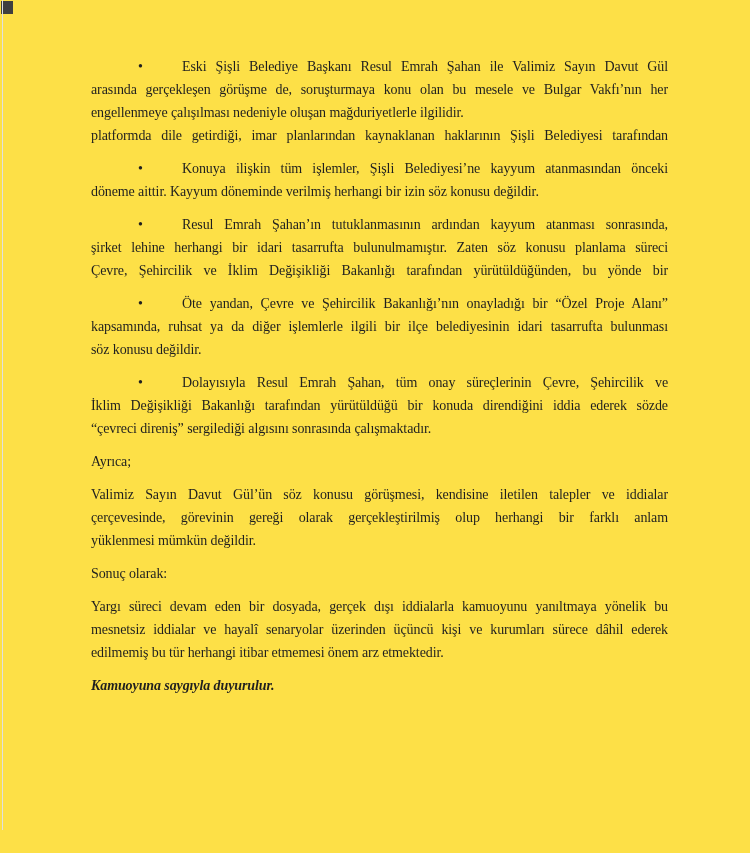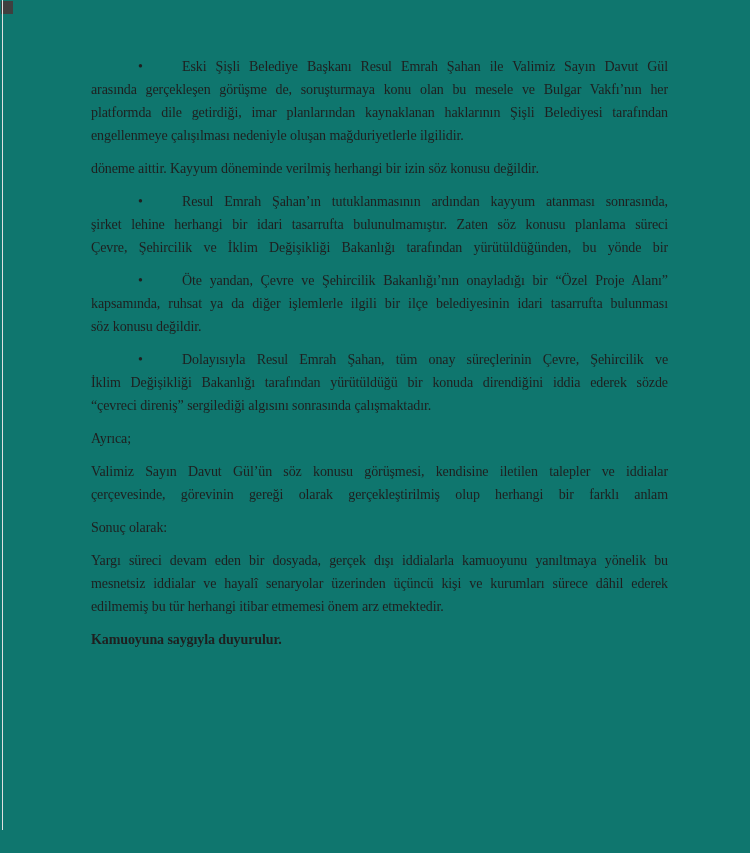--- a/index.html
+++ b/index.html
@@ -4,21 +4,21 @@
 <style>
   html, body {
     margin: 0;
     padding: 0;
     background: #ffffff;
   }
   .page {
     position: relative;
     width: 750px;
     height: 853px;
-    background: #0f766e;
+    background: #fde047;
     overflow: hidden;
     font-family: "Liberation Serif", serif;
   }
   .corner-mark {
     position: absolute;
     left: 1px;
     top: 1px;
     width: 12px;
     height: 13px;
     background: #3f3f3f;
@@ -39,20 +39,21 @@
     font-size: 14px;
     line-height: 23px;
     letter-spacing: -0.1px;
     color: #1f1f1f;
   }
   .para {
     margin: 0 0 10px 0;
   }
   .para.bold .line {
     font-weight: bold;
+    font-style: italic;
   }
   .line {
     height: 23px;
     overflow: hidden;
     text-align: justify;
     text-align-last: justify;
   }
   .line.last {
     text-align-last: left;
   }
@@ -66,24 +67,25 @@
 </head>
 <body>
 
 <div class="page">
   <div class="corner-mark" style="background: rgb(63, 63, 63);"></div>
   <div class="edge-line" style="background: rgb(224, 224, 224);"></div>
   <div class="content" id="doc-content" style="color: rgb(31, 31, 31);">
       <div class="para bullet">
         <div class="line"><span class="bullet-cell">•</span>Eski Şişli Belediye Başkanı Resul Emrah Şahan ile Valimiz Sayın Davut Gül</div>
         <div class="line">arasında gerçekleşen görüşme de, soruşturmaya konu olan bu mesele ve Bulgar Vakfı’nın her</div>
+        <div class="line last">engellenmeye çalışılması nedeniyle oluşan mağduriyetlerle ilgilidir.</div>
         <div class="line">platformda dile getirdiği, imar planlarından kaynaklanan haklarının Şişli Belediyesi tarafından</div>
-        <div class="line last">engellenmeye çalışılması nedeniyle oluşan mağduriyetlerle ilgilidir.</div>
       </div>
       <div class="para bullet">
+        <div class="line"><span class="bullet-cell">•</span>Konuya ilişkin tüm işlemler, Şişli Belediyesi’ne kayyum atanmasından önceki</div>
         <div class="line last">döneme aittir. Kayyum döneminde verilmiş herhangi bir izin söz konusu değildir.</div>
       </div>
       <div class="para bullet">
         <div class="line"><span class="bullet-cell">•</span>Resul Emrah Şahan’ın tutuklanmasının ardından kayyum atanması sonrasında,</div>
         <div class="line">şirket lehine herhangi bir idari tasarrufta bulunulmamıştır. Zaten söz konusu planlama süreci</div>
         <div class="line">Çevre, Şehircilik ve İklim Değişikliği Bakanlığı tarafından yürütüldüğünden, bu yönde bir</div>
       </div>
       <div class="para bullet">
         <div class="line"><span class="bullet-cell">•</span>Öte yandan, Çevre ve Şehircilik Bakanlığı’nın onayladığı bir “Özel Proje Alanı”</div>
         <div class="line">kapsamında, ruhsat ya da diğer işlemlerle ilgili bir ilçe belediyesinin idari tasarrufta bulunması</div>
@@ -93,20 +95,21 @@
         <div class="line"><span class="bullet-cell">•</span>Dolayısıyla Resul Emrah Şahan, tüm onay süreçlerinin Çevre, Şehircilik ve</div>
         <div class="line">İklim Değişikliği Bakanlığı tarafından yürütüldüğü bir konuda direndiğini iddia ederek sözde</div>
         <div class="line last">“çevreci direniş” sergilediği algısını sonrasında çalışmaktadır.</div>
       </div>
       <div class="para plain">
         <div class="line last">Ayrıca;</div>
       </div>
       <div class="para plain">
         <div class="line">Valimiz Sayın Davut Gül’ün söz konusu görüşmesi, kendisine iletilen talepler ve iddialar</div>
         <div class="line">çerçevesinde, görevinin gereği olarak gerçekleştirilmiş olup herhangi bir farklı anlam</div>
+        <div class="line last">yüklenmesi mümkün değildir.</div>
       </div>
       <div class="para plain">
         <div class="line last">Sonuç olarak:</div>
       </div>
       <div class="para plain">
         <div class="line">Yargı süreci devam eden bir dosyada, gerçek dışı iddialarla kamuoyunu yanıltmaya yönelik bu</div>
         <div class="line">mesnetsiz iddialar ve hayalî senaryolar üzerinden üçüncü kişi ve kurumları sürece dâhil ederek</div>
         <div class="line last">edilmemiş bu tür herhangi itibar etmemesi önem arz etmektedir.</div>
       </div>
       <div class="para bold">

